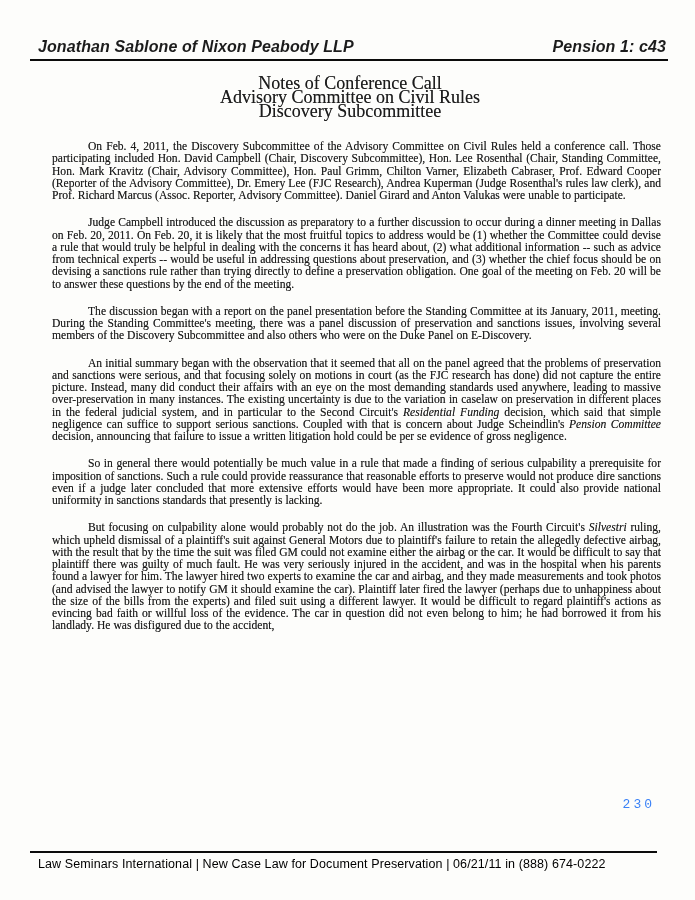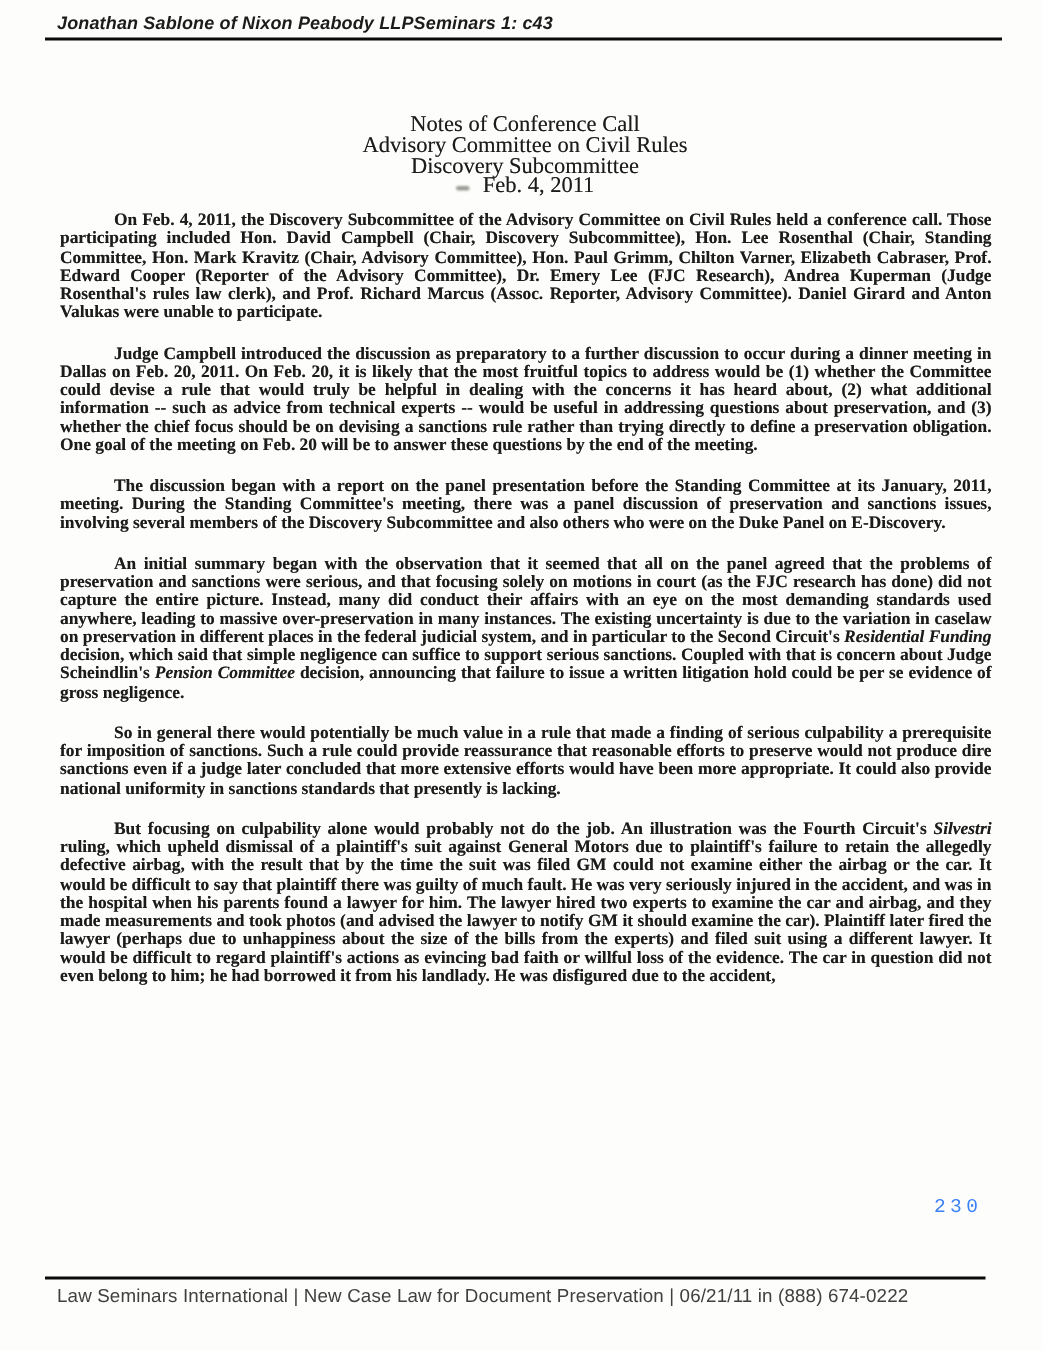--- a/index.html
+++ b/index.html
@@ -12,44 +12,45 @@
     width: 695px;
     height: 900px;
     margin: 0 auto;
     background: #fdfdfb;
     color: #1c1c1c;
     overflow: hidden;
   }
   
   .page-header {
     position: absolute;
-    top: 8px;
+    top: 38px;
     left: 30px;
     right: 27px;
     display: flex;
+    justify-content: space-between;
     align-items: flex-end;
     border-bottom: 2.5px solid #0b0b0b;
     padding-bottom: 3px;
     font-family: "Liberation Sans", sans-serif;
-    font-size: 12px;
+    font-size: 16px;
     font-weight: bold;
     font-style: italic;
     letter-spacing: 0.1px;
   }
   .page-header .hdr-left { padding-left: 8px; }
   .page-header .hdr-right { padding-right: 2px; }
   
   .title-block {
     position: absolute;
     top: 77px;
     left: 40px;
     width: 620px;
     text-align: center;
     font-family: "Liberation Serif", serif;
-    font-size: 15px;
+    font-size: 18px;
     line-height: 13.8px;
     text-shadow: 0 0 0.4px rgba(20,20,20,0.55);
   }
   
   .title-line:nth-child(4)::before {
     content: "";
     display: inline-block;
     width: 9px;
     height: 3px;
     margin-right: 9px;
@@ -64,23 +65,22 @@
     top: 141px;
     left: 40px;
     width: 621px;
     font-family: "Liberation Serif", serif;
     font-size: 11.6px;
     line-height: 12.25px;
     text-align: justify;
     text-shadow: 0 0 0.4px rgba(20,20,20,0.55);
   }
   .body-text p {
-    margin: 0 0 15px 0;
+    margin: 0 0 15px 12px;
     text-indent: 36px;
-    font-weight: bold;
   }
   .it { font-style: italic; }
   
   .page-number {
     position: absolute;
     top: 797px;
     right: 40px;
     font-family: "Liberation Mono", "DejaVu Sans Mono", monospace;
     font-size: 13px;
     letter-spacing: 3px;
@@ -90,39 +90,38 @@
   .page-footer {
     position: absolute;
     top: 851px;
     left: 30px;
     right: 38px;
     border-top: 2.5px solid #0b0b0b;
     padding-top: 4px;
     font-family: "Liberation Sans", sans-serif;
     font-size: 12.5px;
     letter-spacing: 0.1px;
-    color: #404040;
+    color: #000000;
   }
   .page-footer .ftr-text { padding-left: 8px; }
 </style>
 </head>
 <body>
 
 <div class="page">
 
   <header class="page-header">
     <span class="hdr-left">Jonathan Sablone of Nixon Peabody LLP</span>
-    <span class="hdr-right">Seminars 1: c43</span>
+    <span class="hdr-right">Pension 1: c43</span>
   </header>
 
   <div class="title-block" id="title-block">
       <div class="title-line">Notes of Conference Call</div>
       <div class="title-line">Advisory Committee on Civil Rules</div>
       <div class="title-line">Discovery Subcommittee</div>
-      <div class="title-line">Feb. 4, 2011</div>
     </div>
 
   <main class="body-text" id="body-text">
       <p><span>On Feb. 4, 2011, the Discovery Subcommittee of the Advisory Committee on Civil Rules held a conference call.  Those participating included Hon. David Campbell (Chair, Discovery Subcommittee), Hon. Lee Rosenthal (Chair, Standing Committee, Hon. Mark Kravitz (Chair, Advisory Committee), Hon. Paul Grimm, Chilton Varner, Elizabeth Cabraser, Prof. Edward Cooper (Reporter of the Advisory Committee), Dr. Emery Lee (FJC Research), Andrea Kuperman (Judge Rosenthal's rules law clerk), and Prof. Richard Marcus (Assoc. Reporter, Advisory Committee).  Daniel Girard and Anton Valukas were unable to participate.</span></p>
       <p><span>Judge Campbell introduced the discussion as preparatory to a further discussion to occur during a dinner meeting in Dallas on Feb. 20, 2011.  On Feb. 20, it is likely that the most fruitful topics to address would be (1) whether the Committee could devise a rule that would truly be helpful in dealing with the concerns it has heard about, (2) what additional information -- such as advice from technical experts -- would be useful in addressing questions about preservation, and (3) whether the chief focus should be on devising a sanctions rule rather than trying directly to define a preservation obligation.  One goal of the meeting on Feb. 20 will be to answer these questions by the end of the meeting.</span></p>
       <p><span>The discussion began with a report on the panel presentation before the Standing Committee at its January, 2011, meeting.  During the Standing Committee's meeting, there was a panel discussion of preservation and sanctions issues, involving several members of the Discovery Subcommittee and also others who were on the Duke Panel on E-Discovery.</span></p>
       <p><span>An initial summary began with the observation that it seemed that all on the panel agreed that the problems of preservation and sanctions were serious, and that focusing solely on motions in court (as the FJC research has done) did not capture the entire picture.  Instead, many did conduct their affairs with an eye on the most demanding standards used anywhere, leading to massive over-preservation in many instances.  The existing uncertainty is due to the variation in caselaw on preservation in different places in the federal judicial system, and in particular to the Second Circuit's </span><span class="it">Residential Funding</span><span> decision, which said that simple negligence can suffice to support serious sanctions.  Coupled with that is concern about Judge Scheindlin's </span><span class="it">Pension Committee</span><span> decision, announcing that failure to issue a written litigation hold could be per se evidence of gross negligence.</span></p>
       <p><span>So in general there would potentially be much value in a rule that made a finding of serious culpability a prerequisite for imposition of sanctions.  Such a rule could provide reassurance that reasonable efforts to preserve would not produce dire sanctions even if a judge later concluded that more extensive efforts would have been more appropriate.  It could also provide national uniformity in sanctions standards that presently is lacking.</span></p>
       <p><span>But focusing on culpability alone would probably not do the job.  An illustration was the Fourth Circuit's </span><span class="it">Silvestri</span><span> ruling, which upheld dismissal of a plaintiff's suit against General Motors due to plaintiff's failure to retain the allegedly defective airbag, with the result that by the time the suit was filed GM could not examine either the airbag or the car.  It would be difficult to say that plaintiff there was guilty of much fault.  He was very seriously injured in the accident, and was in the hospital when his parents found a lawyer for him.  The lawyer hired two experts to examine the car and airbag, and they made measurements and took photos (and advised the lawyer to notify GM it should examine the car).  Plaintiff later fired the lawyer (perhaps due to unhappiness about the size of the bills from the experts) and filed suit using a different lawyer.  It would be difficult to regard plaintiff's actions as evincing bad faith or willful loss of the evidence.  The car in question did not even belong to him; he had borrowed it from his landlady.  He was disfigured due to the accident,</span></p>
     </main>

